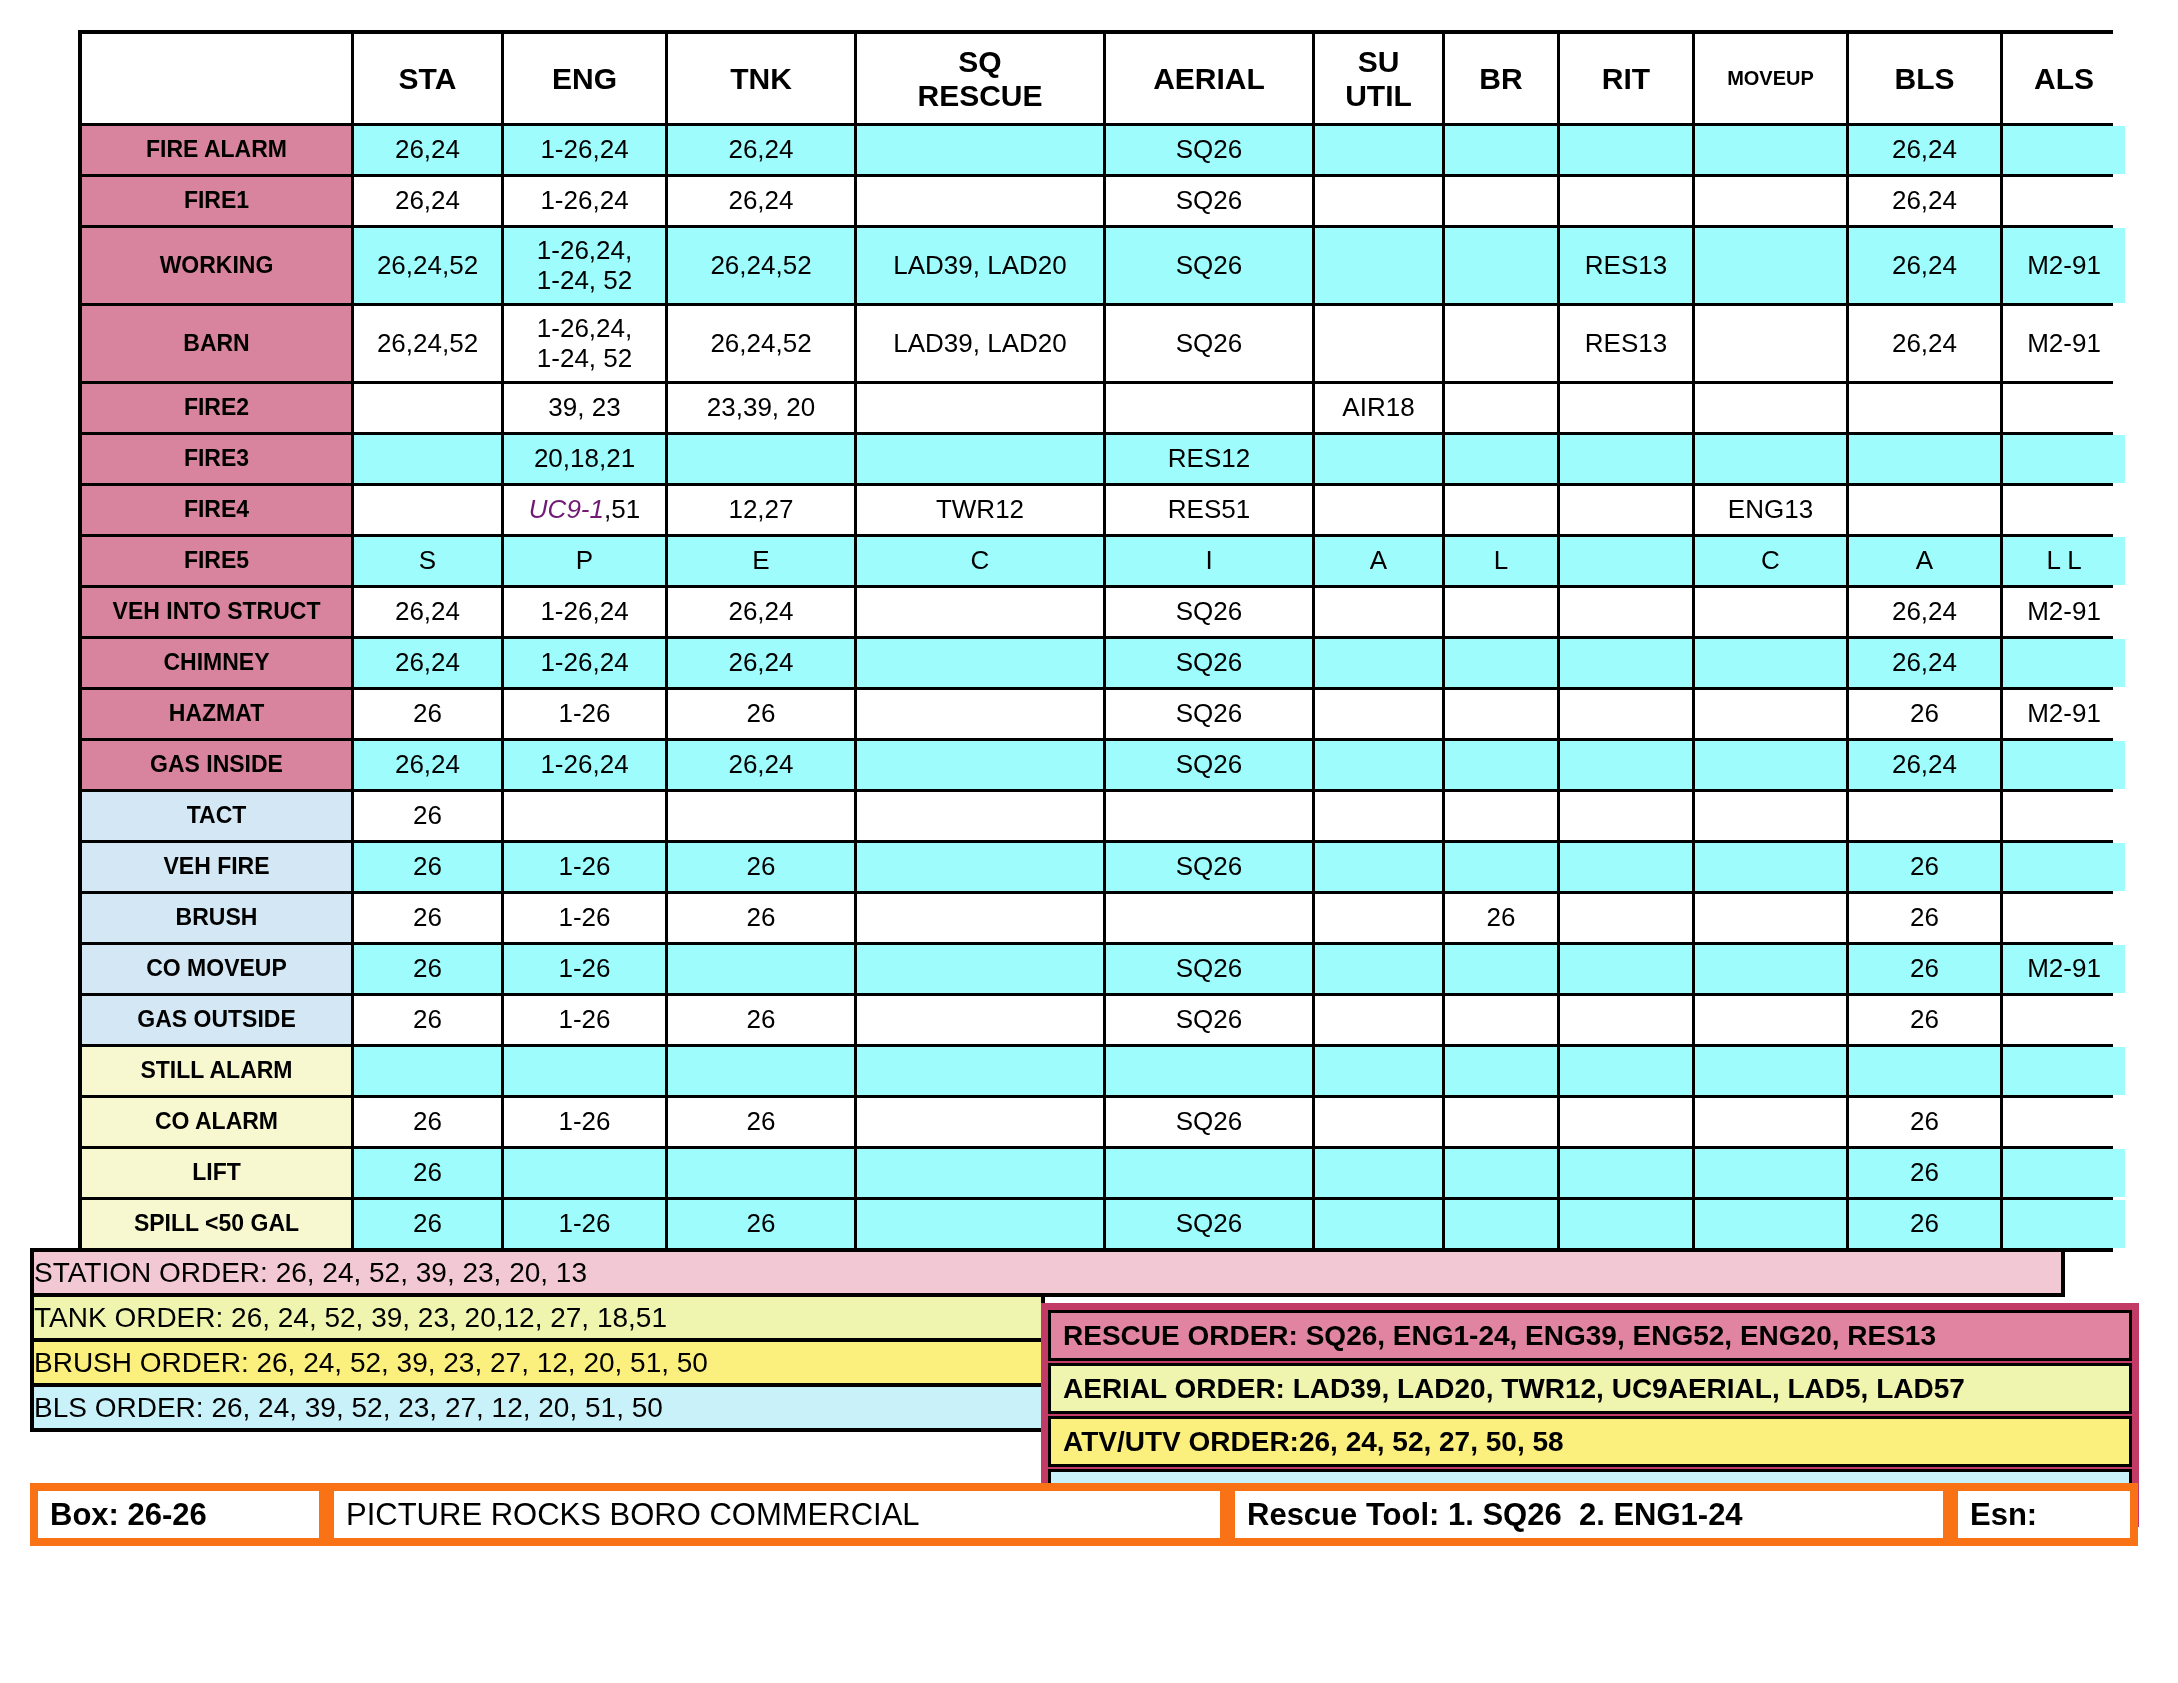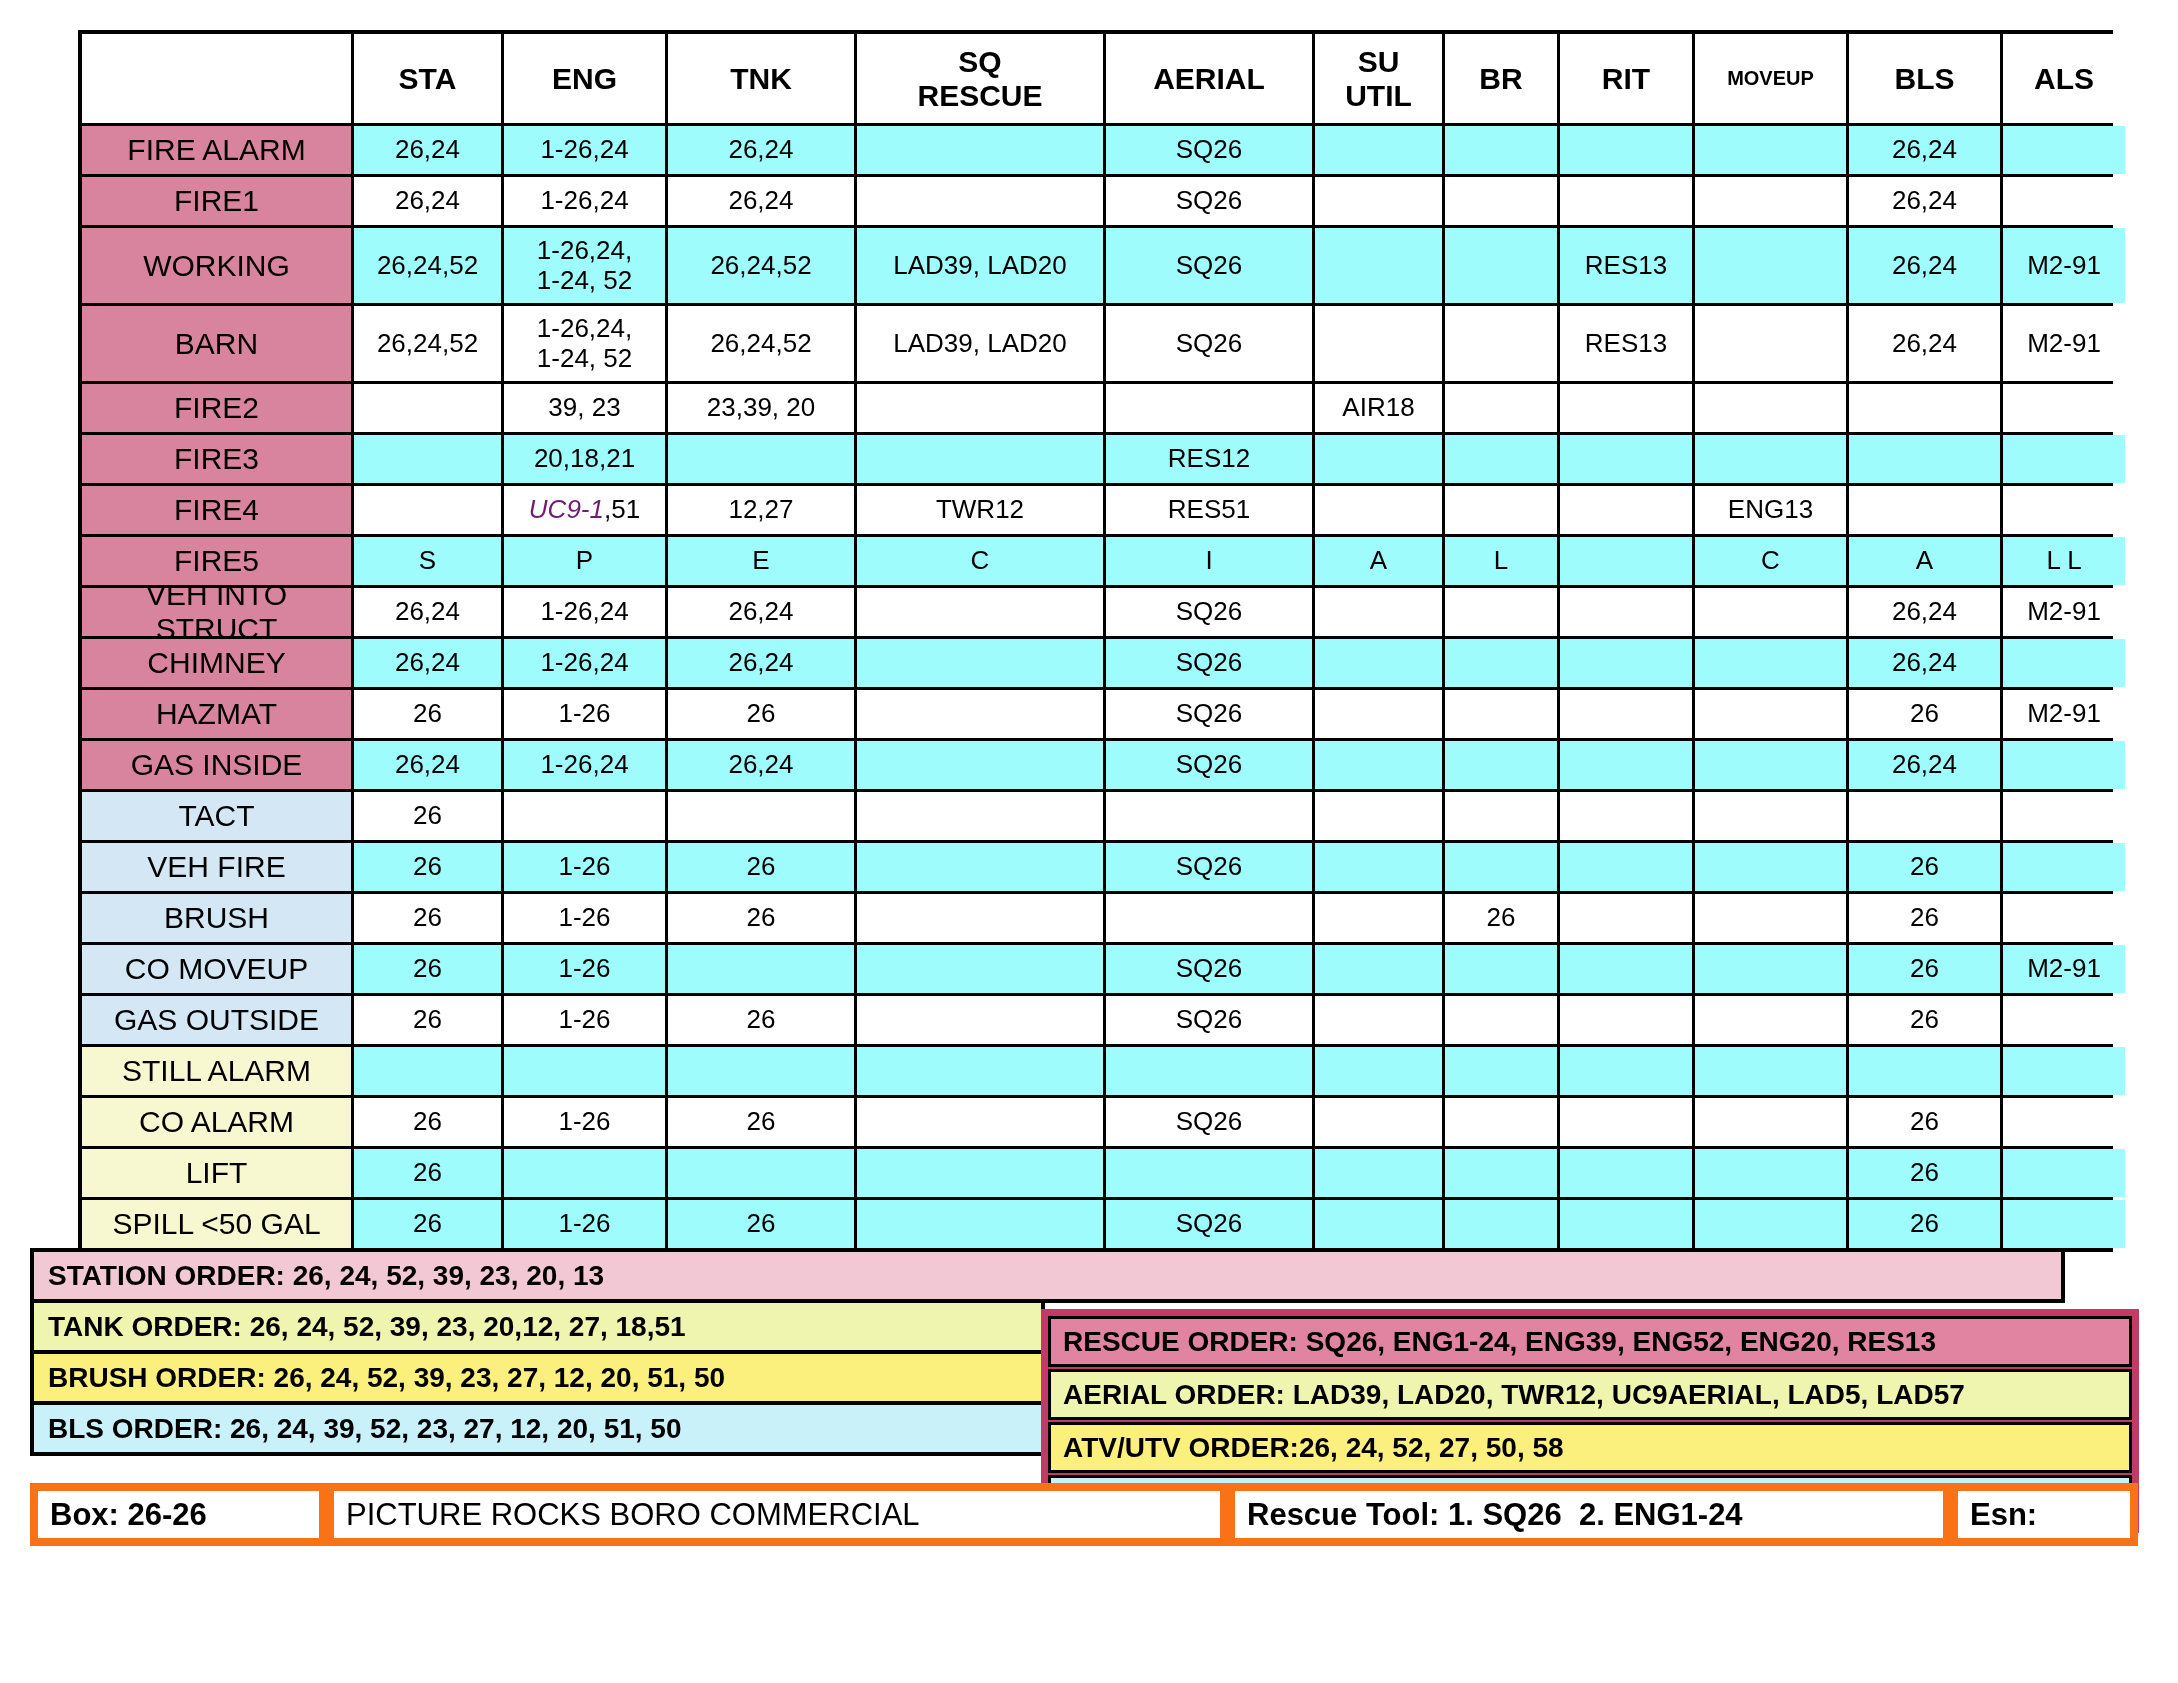--- a/index.html
+++ b/index.html
@@ -9,33 +9,33 @@
   #card { position: absolute; left: 30px; top: 30px; width: 2035px; }
 
   
   #grid { display: grid; width: 2035px;
           grid-template-columns: 269px 147px 161px 186px 246px 206px 127px 112px 132px 151px 151px 122px;
           gap: 3px; background: #000; border: 4px solid #000; margin-left: 48px; }
   #grid > div { display: flex; align-items: center; justify-content: center;
                 text-align: center; white-space: pre-line; line-height: 1.12; }
   .hcell  { background: #fff; font-weight: bold; font-size: 30px; }
   .hcell.small { font-size: 20px; }
-  .lbl    { font-weight: normal; font-size: 30px; }
+  .lbl    { font-weight: bold; font-size: 23px; }
   .l-rose   { background: #D9849E; }
   .l-blue   { background: #D3E8F4; }
   .l-yellow { background: #F7F7D0; }
   .cell   { font-size: 26px; }
   .c-cyan  { background: #9FFCFC; }
   .c-white { background: #FFFFFF; }
   .accent { color: #701a75; font-style: italic; }
 
   
-  .order-row { border: 4px solid #000; margin-top: -4px; height: 55px;
-               display: flex; align-items: center; padding-left: 14px;
-               font-weight: bold; font-size: 28px; }
+  .order-row { border: 4px solid #000; margin-top: -4px; height: 49px;
+               display: flex; align-items: center; 
+               font-weight: normal; font-size: 28px; }
   #station-order { width: 2035px; }
   .order-left { width: 1015px; }
   #orders-zone { position: relative; width: 2035px; }
   #right-orders { position: absolute; left: 1011px; top: 10px; width: 1098px;
                   background: #C23A66; border: 4px solid #C23A66; padding: 3px; }
   #right-orders .order-rt { border: 3px solid #000; margin-bottom: 2px; height: 51px;
                             display: flex; align-items: center; padding-left: 12px;
                             font-weight: bold; font-size: 28px; }
   #right-orders .order-rt:last-child { margin-bottom: 0; }
   .o-pink     { background: #F2C8D5; }

